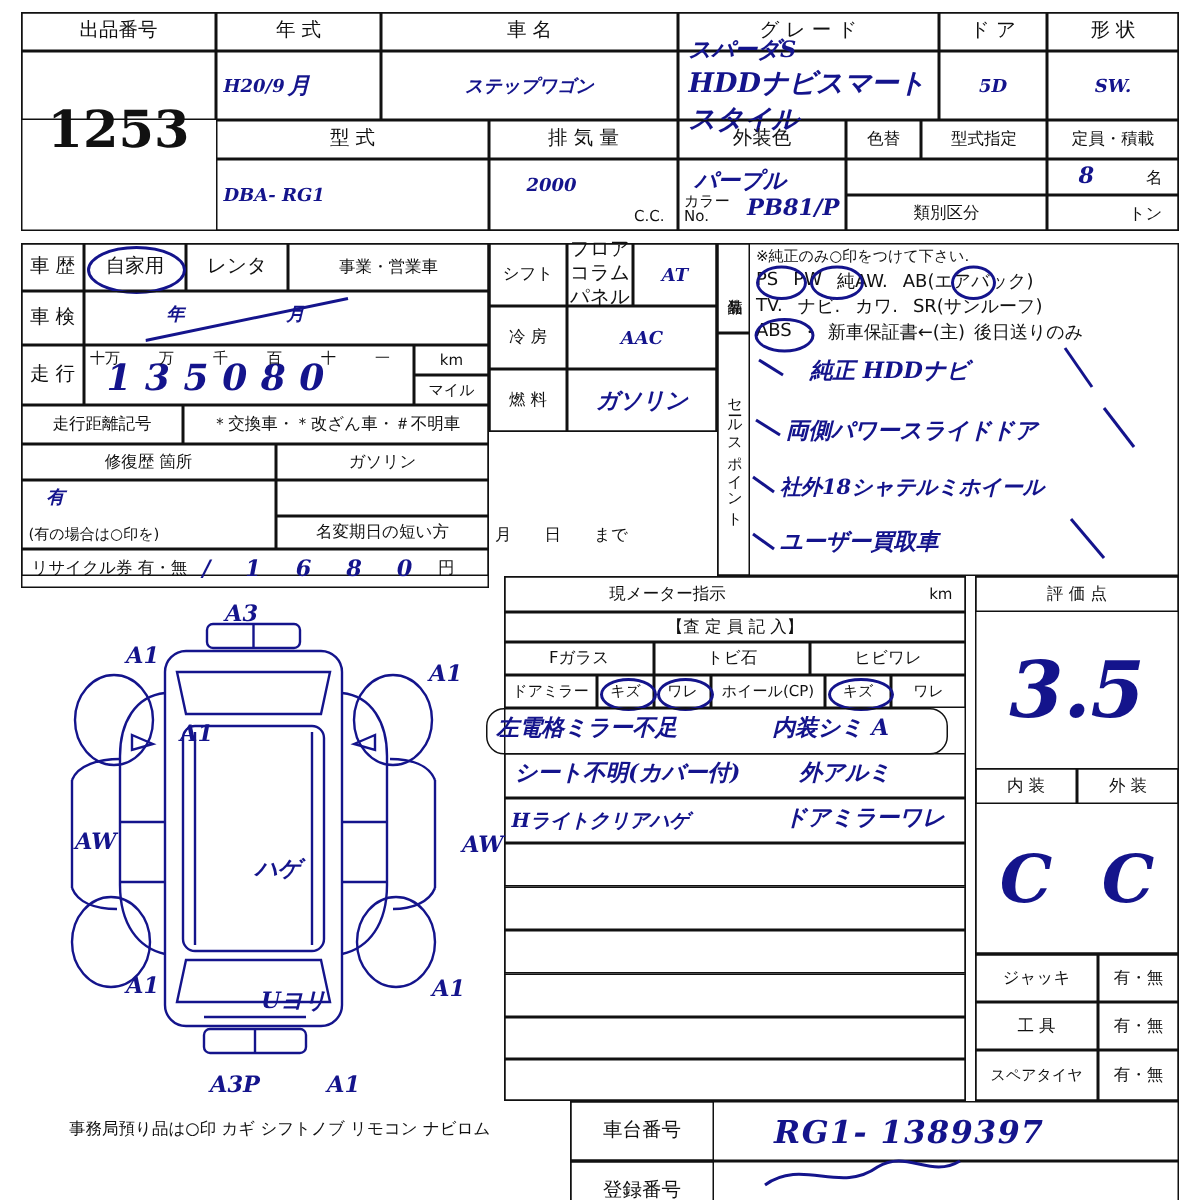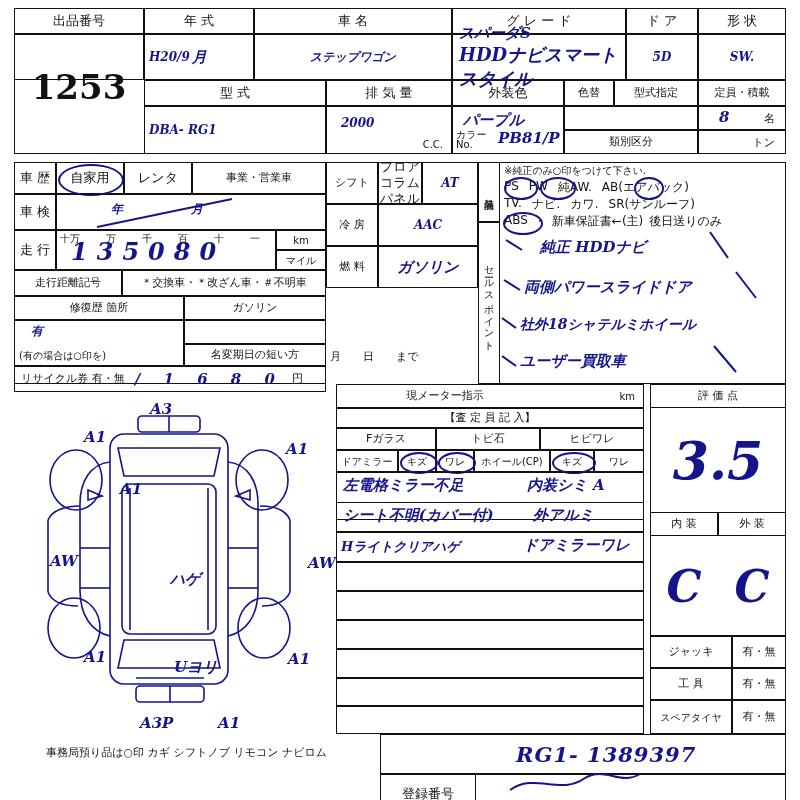--- a/index.html
+++ b/index.html
@@ -63,21 +63,21 @@
   <div class="bx brd lbl" style="left:326px;top:80px;width:126px;height:26px;">排 気 量</div>
   <div class="bx brd lbl" style="left:452px;top:80px;width:112px;height:26px;">外装色</div>
   <div class="bx brd lbl lbl-sm" style="left:564px;top:80px;width:50px;height:26px;">色替</div>
   <div class="bx brd lbl lbl-sm" style="left:614px;top:80px;width:84px;height:26px;">型式指定</div>
   <div class="bx brd lbl lbl-sm" style="left:698px;top:80px;width:88px;height:26px;">定員・積載</div>
 
   <div class="bx brd lft" style="left:144px;top:106px;width:182px;height:48px;">
     <span class="hw hw-md">DBA- RG1</span>
   </div>
   <div class="bx brd" style="left:326px;top:106px;width:126px;height:48px;position:absolute;">
-    <span class="hw hw-md" style="position:absolute;left:14px;top:9px;">2000</span>
+    <span class="hw hw-md" style="position:absolute;left:24px;top:9px;">2000</span>
     <span class="lbl-xs" style="position:absolute;right:8px;bottom:3px;padding-left:20px;">C.C.</span>
   </div>
   <div class="bx brd" style="left:452px;top:106px;width:112px;height:48px;">
     <span class="hw hw-sm" style="position:absolute;left:10px;top:4px;">パープル</span>
   </div>
   <div class="bx lbl-xs" style="left:456px;top:130px;width:36px;height:22px;line-height:1;color:#111;">カラー<br>No.</div>
   <div class="bx brd" style="left:564px;top:106px;width:134px;height:24px;"></div>
   <div class="bx" style="left:498px;top:128px;width:150px;height:26px;">
     <span class="hw hw-sm">PB81/P</span>
   </div>
@@ -233,21 +233,21 @@
   <div class="bx brd lbl lbl-xs" style="left:336px;top:450px;width:62px;height:22px;">ドアミラー</div>
   <div class="bx brd lbl lbl-xs" style="left:398px;top:450px;width:38px;height:22px;">キズ</div>
   <div class="bx brd lbl lbl-xs" style="left:436px;top:450px;width:38px;height:22px;">ワレ</div>
   <div class="bx brd lbl lbl-xs" style="left:474px;top:450px;width:76px;height:22px;">ホイール(CP)</div>
   <div class="bx brd lbl lbl-xs" style="left:550px;top:450px;width:44px;height:22px;">キズ</div>
   <div class="bx brd lbl lbl-xs" style="left:594px;top:450px;width:50px;height:22px;">ワレ</div>
   <div class="circle-ov" style="left:400px;top:452px;width:34px;height:18px;"></div>
   <div class="circle-ov" style="left:438px;top:452px;width:34px;height:18px;"></div>
   <div class="circle-ov" style="left:552px;top:452px;width:40px;height:18px;"></div>
 
-  <div class="bx brd" style="left:336px;top:472px;width:308px;height:48px;">
+  <div class="bx brd" style="left:324px;top:472px;width:308px;height:31px;border-radius:12px;">
     <span class="hw hw-sm" style="position:absolute;left:6px;top:3px;">左電格ミラー不足</span>
     <span class="hw hw-sm" style="position:absolute;left:190px;top:3px;">内装シミ A</span>
   </div>
   <div class="bx brd" style="left:336px;top:502px;width:308px;height:30px;">
     <span class="hw hw-sm" style="position:absolute;left:6px;top:3px;">シート不明(カバー付)</span>
     <span class="hw hw-sm" style="position:absolute;left:196px;top:3px;">外アルミ</span>
   </div>
   <div class="bx brd" style="left:336px;top:532px;width:308px;height:30px;">
     <span class="hw" style="position:absolute;left:4px;top:5px;font-size:13px;">Hライトクリアハゲ</span>
     <span class="hw hw-sm" style="position:absolute;left:186px;top:3px;">ドアミラーワレ</span>
@@ -276,20 +276,21 @@
 
   <div class="bx brd" style="left:650px;top:636px;width:136px;height:98px;"></div>
   <div class="bx brd lbl lbl-sm" style="left:650px;top:636px;width:82px;height:32px;">ジャッキ</div>
   <div class="bx brd lbl lbl-sm" style="left:732px;top:636px;width:54px;height:32px;">有・無</div>
   <div class="bx brd lbl lbl-sm" style="left:650px;top:668px;width:82px;height:32px;">工 具</div>
   <div class="bx brd lbl lbl-sm" style="left:732px;top:668px;width:54px;height:32px;">有・無</div>
   <div class="bx brd lbl lbl-xs" style="left:650px;top:700px;width:82px;height:34px;">スペアタイヤ</div>
   <div class="bx brd lbl lbl-sm" style="left:732px;top:700px;width:54px;height:34px;">有・無</div>
 
   <div class="bx brd" style="left:380px;top:734px;width:406px;height:40px;"></div>
+  <div class="bx brd lbl" style="left:380px;top:734px;width:96px;height:40px;">車台番号</div>
   <div class="bx" style="left:476px;top:734px;width:310px;height:40px;display:flex;align-items:center;padding-left:40px;box-sizing:border-box;">
     <span class="hw" style="font-size:21px;letter-spacing:1px;">RG1- 1389397</span>
   </div>
 
   <div class="bx brd" style="left:380px;top:774px;width:406px;height:40px;"></div>
   <div class="bx brd lbl" style="left:380px;top:774px;width:96px;height:40px;">登録番号</div>
   <div class="bx" style="left:490px;top:766px;width:240px;height:34px;">
     <svg width="240" height="34">
       <path d="M20,24 C45,6 70,30 95,12 C115,0 130,20 150,8" stroke="#14148c" stroke-width="2" fill="none"></path>
     </svg>

